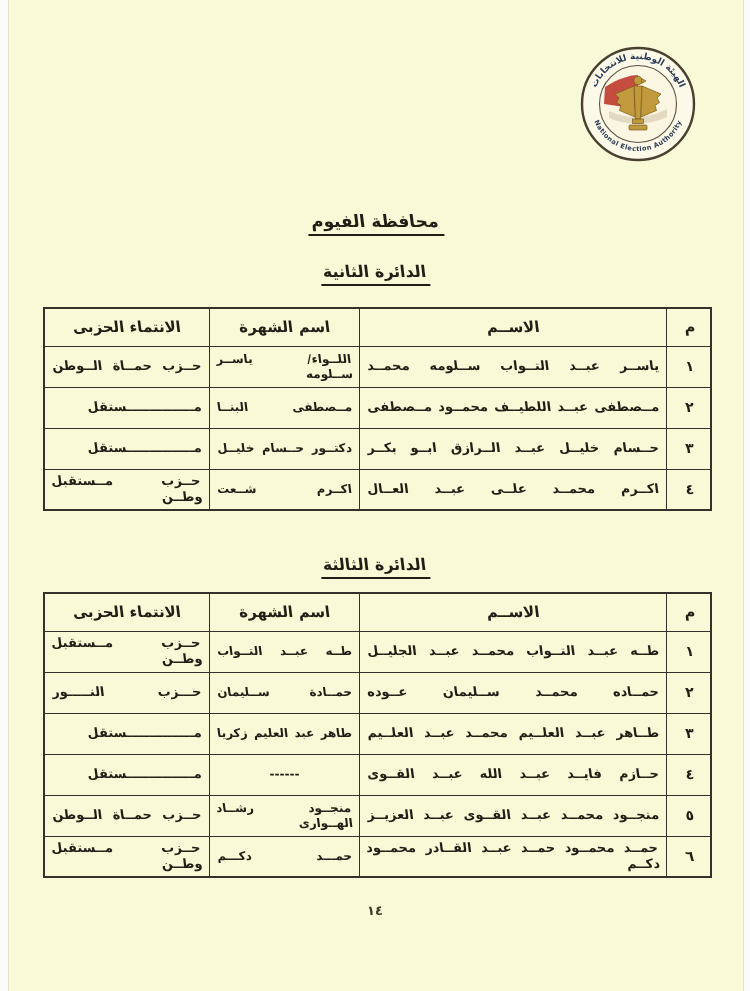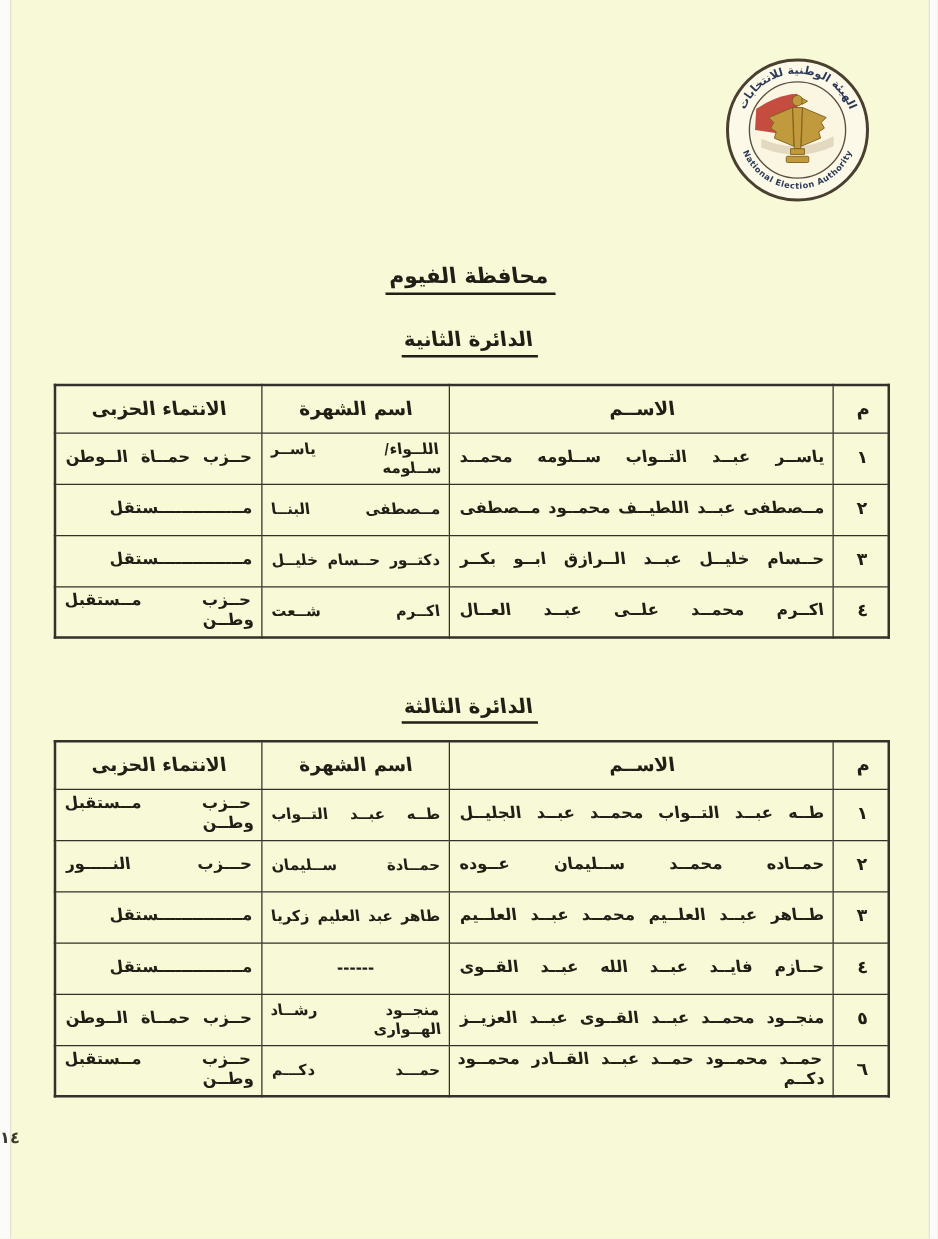--- a/index.html
+++ b/index.html
@@ -76,21 +76,21 @@
     text-align-last: justify;
     padding: 0 7px;
   }
   .center { text-align: center; text-align-last: center; padding: 0 3px; }
   td.num-cell .cell-text { font-size: 14px; }
   td.nick-cell .cell-text { font-size: 12px; }
 
   .pageno {
     position: absolute;
     top: 903px; left: 0; right: 0;
-    text-align: left;
+    text-align: center;
     font-size: 13px;
     font-weight: bold;
     color: #3c3a2c;
   }
 </style>
 </head>
 <body>
 
 <div class="page">
 

